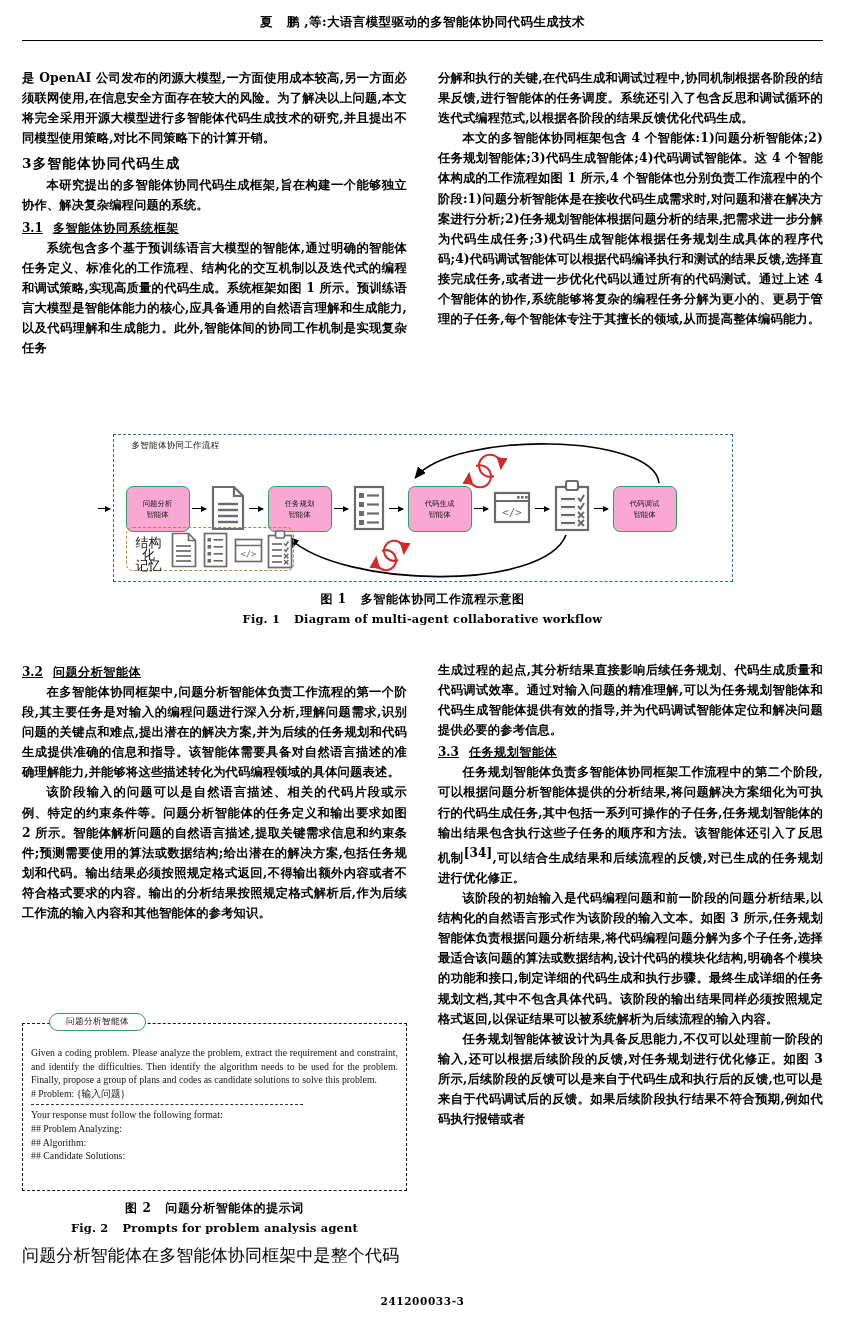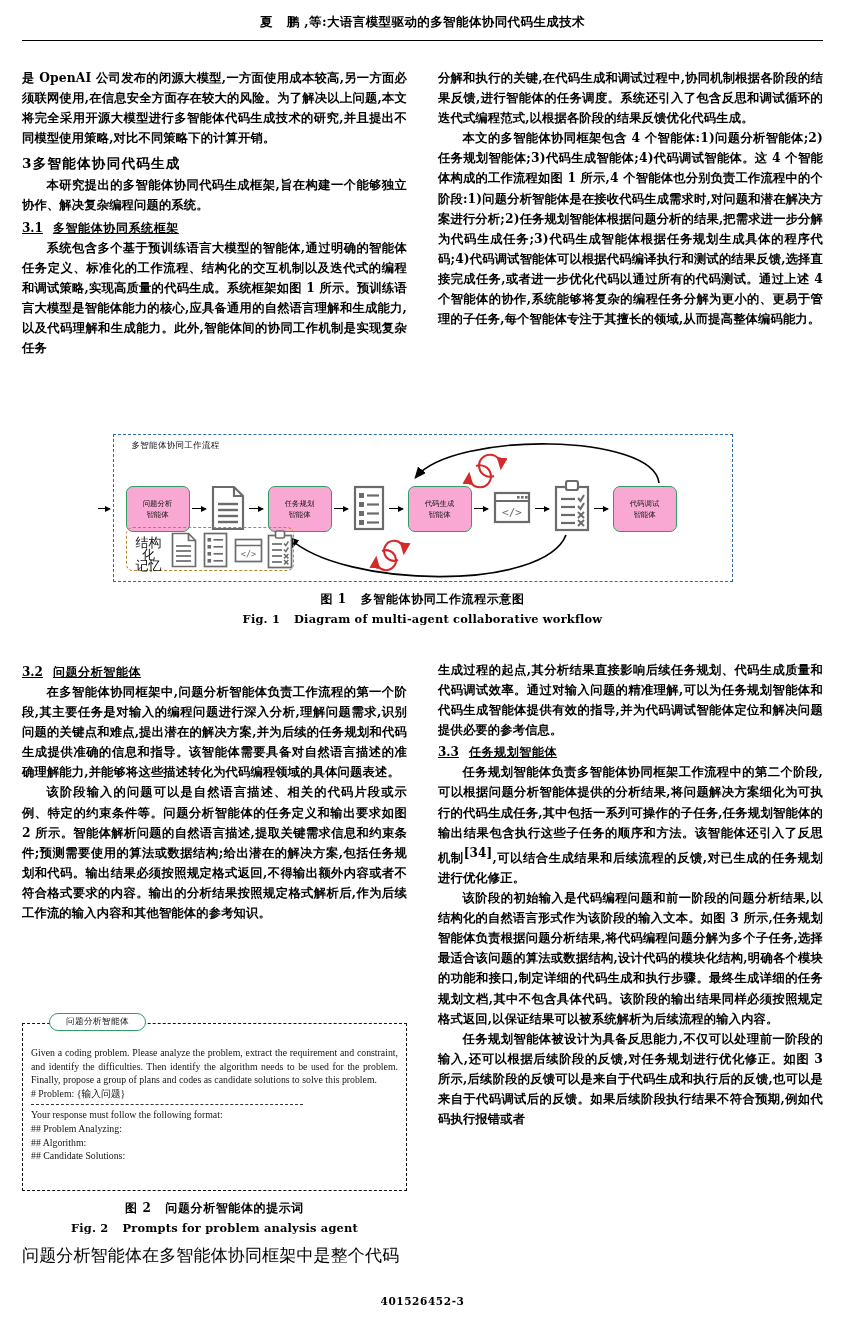--- a/index.html
+++ b/index.html
@@ -483,14 +483,14 @@
     <div class="fig-cap">
       <span>图 2</span><span class="cap-gap"></span><span>问题分析智能体的提示词</span>
     </div>
     <div class="fig-cap-en">
       <span>Fig. 2</span><span class="cap-gap"></span><span>Prompts for problem analysis agent</span>
     </div>
 
     <p class="para cont" style="margin-top:10px; font-size:17px; line-height:20.1px; font-family:'DejaVu Serif','Liberation Serif',serif; font-weight:normal;">问题分析智能体在多智能体协同框架中是整个代码</p>
   </div>
 
-  <div class="folio">401526452-3</div>
+  <div class="folio">241200033-3</div>
 </div>
 
 </body></html>

